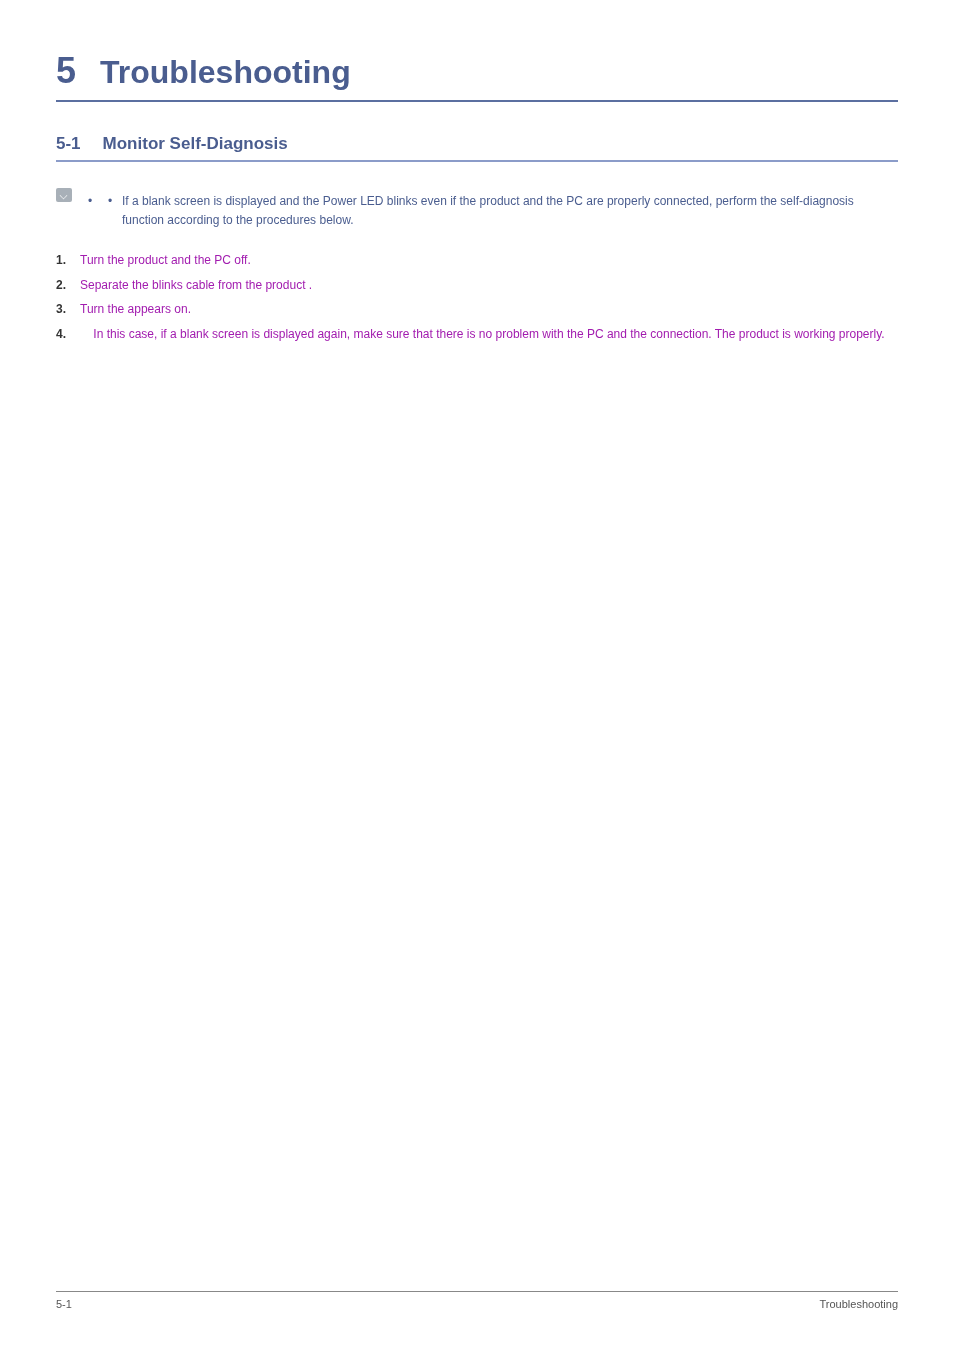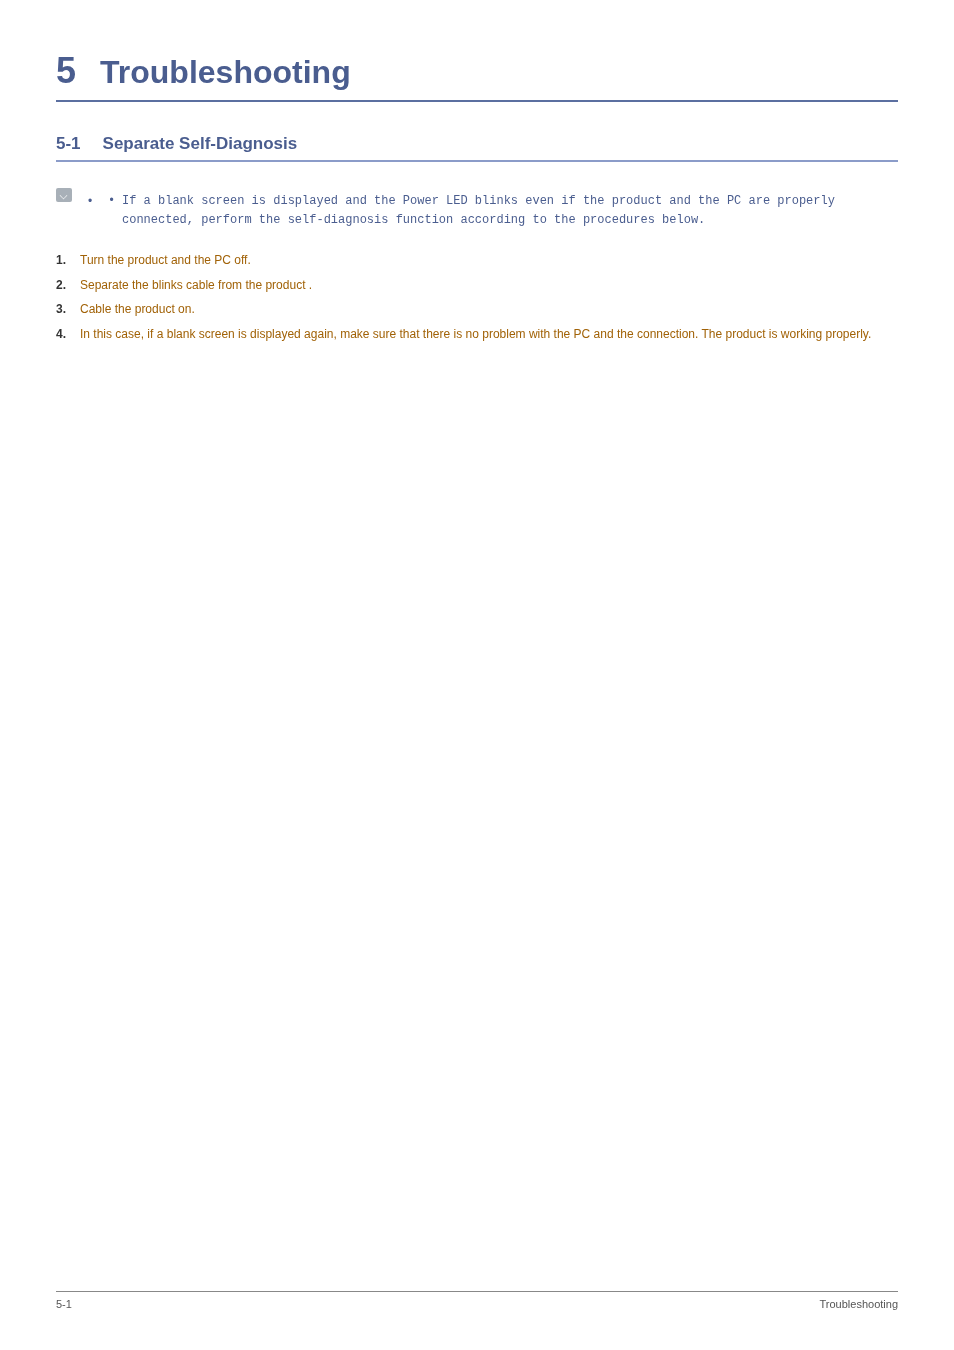--- a/index.html
+++ b/index.html
@@ -93,21 +93,20 @@
     .note-list > li::before {
       content: "•";
       position: absolute;
       left: 6px;
       top: 0;
       font-size: 12px;
     }
     .note-sublist {
       list-style: none;
       margin-top: 6px;
-      font-family: Liberation Mono, monospace;
     }
     .note-sublist > li {
       position: relative;
       padding-left: 20px;
       font-size: 12px;
       line-height: 1.55;
     }
     .note-sublist > li::before {
       content: "•";
       position: absolute;
@@ -118,35 +117,36 @@
     .steps-list {
       list-style: none;
       counter-reset: step;
     }
     .steps-list > li {
       position: relative;
       padding-left: 24px;
       font-size: 12px;
       line-height: 1.55;
       margin-bottom: 6px;
-      color: #a16207;
+      color: #a21caf;
     }
     .steps-list > li::before {
       counter-increment: step;
       content: counter(step) ".";
       position: absolute;
       left: 0;
       top: 0;
       font-weight: bold;
       font-size: 12px;
       color: #333;
     }
     .step-extra {
       display: block;
       margin-top: 2px;
+      text-align: center;
     }
     .footer {
       position: absolute;
       left: 56px;
       right: 56px;
       bottom: 40px;
       border-top: 1px solid #888;
       padding-top: 6px;
       display: flex;
       justify-content: space-between;
@@ -159,21 +159,21 @@
 
 <div class="page">
 
   <div class="chapter-header">
     <span class="chapter-number" style="color:#4a5d8f">5</span>
     <span class="chapter-title" style="color: rgb(74, 93, 143);">Troubleshooting</span>
   </div>
 
   <div class="section-header">
     <span class="section-number" style="color: rgb(74, 93, 143);">5-1</span>
-    <span class="section-title" style="color: rgb(74, 93, 143);">Separate Self-Diagnosis</span>
+    <span class="section-title" style="color: rgb(74, 93, 143);">Monitor Self-Diagnosis</span>
   </div>
 
   <div class="note-block">
     <span class="note-icon"></span>
     <ul class="note-list" style="color: rgb(74, 93, 143);">
       <li style="color: rgb(74, 93, 143);">
         <ul class="note-sublist">
           <li style="color: rgb(74, 93, 143);">
             <span>If a blank screen is displayed and the Power LED blinks even if the product and the PC are properly connected, perform the self-diagnosis function according to the procedures below.</span>
           </li>
@@ -183,21 +183,21 @@
   </div>
 
   <ol class="steps-list">
     <li>
       <span>Turn the product and the PC off.</span>
     </li>
     <li>
       <span>Separate the blinks cable from the product .</span>
     </li>
     <li>
-      <span>Cable the product on.</span>
+      <span>Turn the appears on.</span>
     </li>
     <li>
       <span class="step-extra">In this case, if a blank screen is displayed again, make sure that there is no problem with the PC and the connection. The product is working properly.</span>
     </li>
   </ol>
 
   <div class="footer">
     <span>5-1</span>
     <span>Troubleshooting</span>
   </div>

